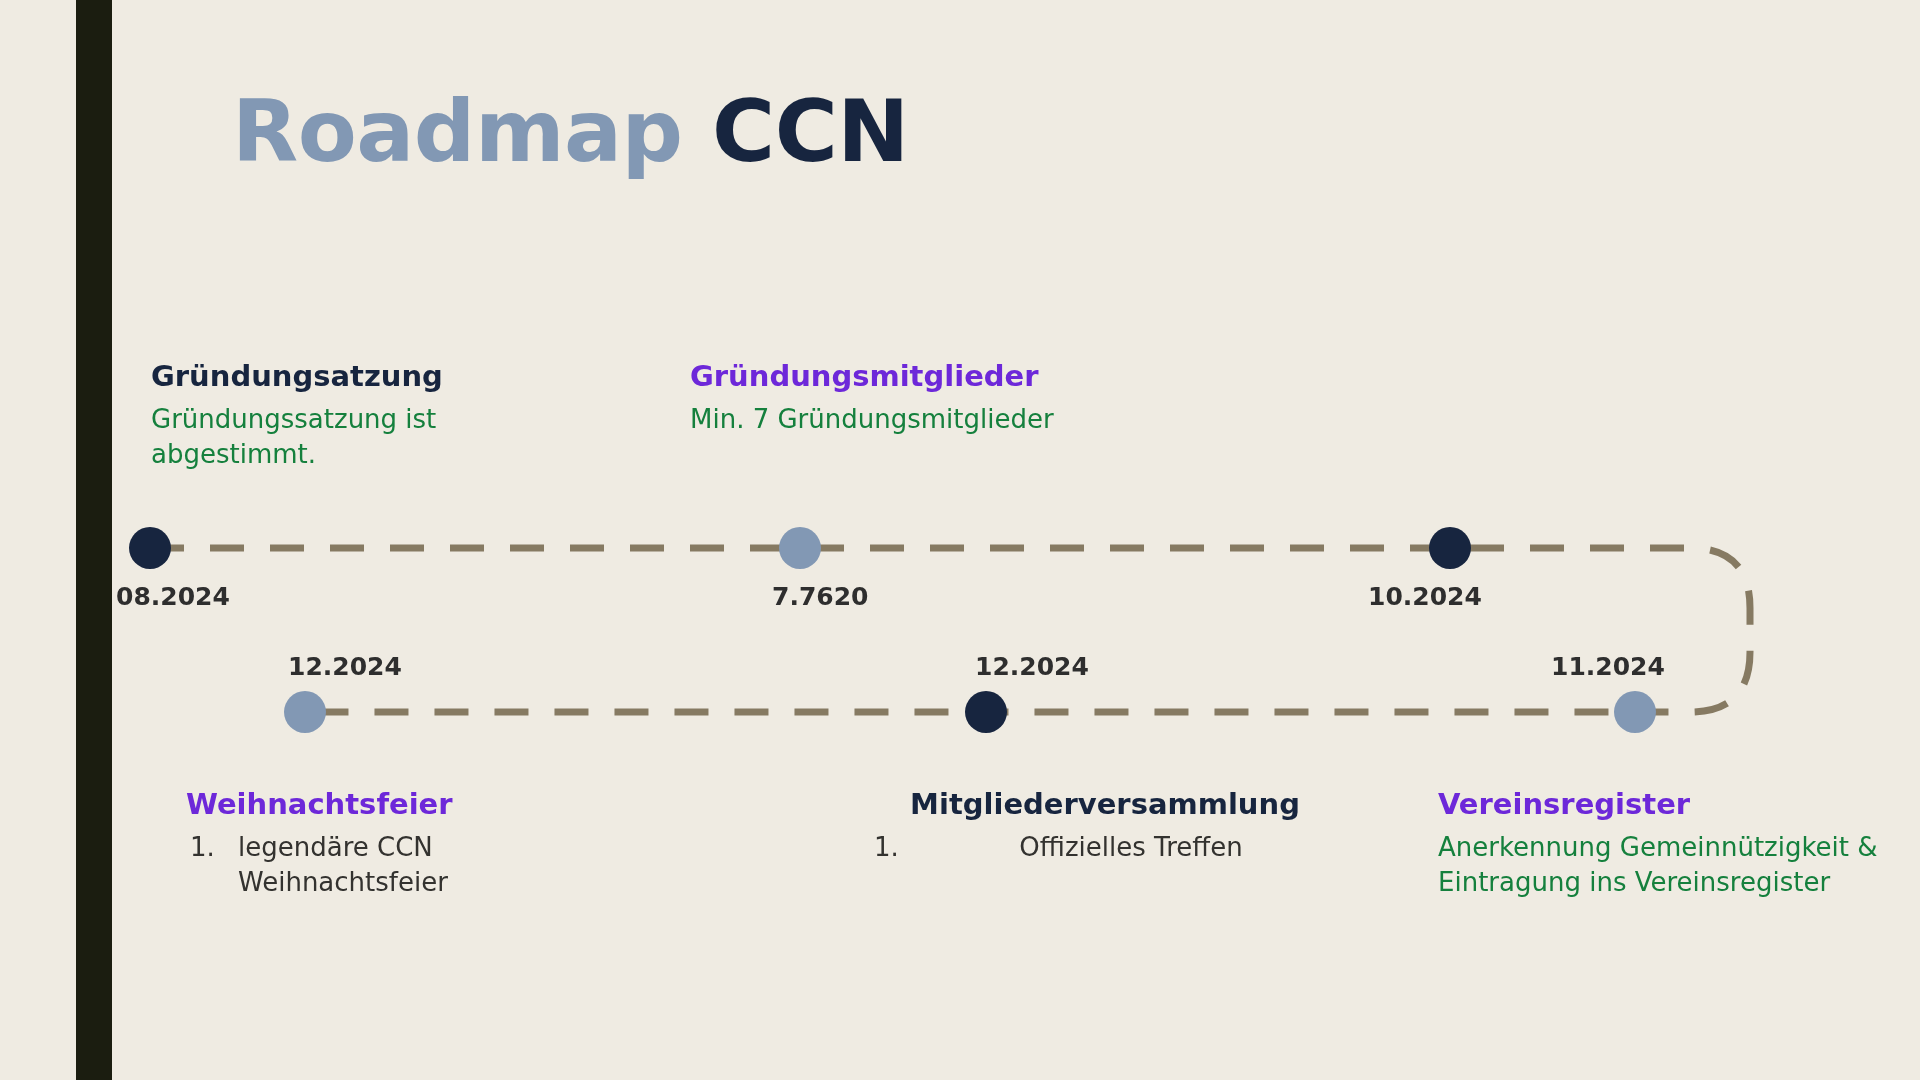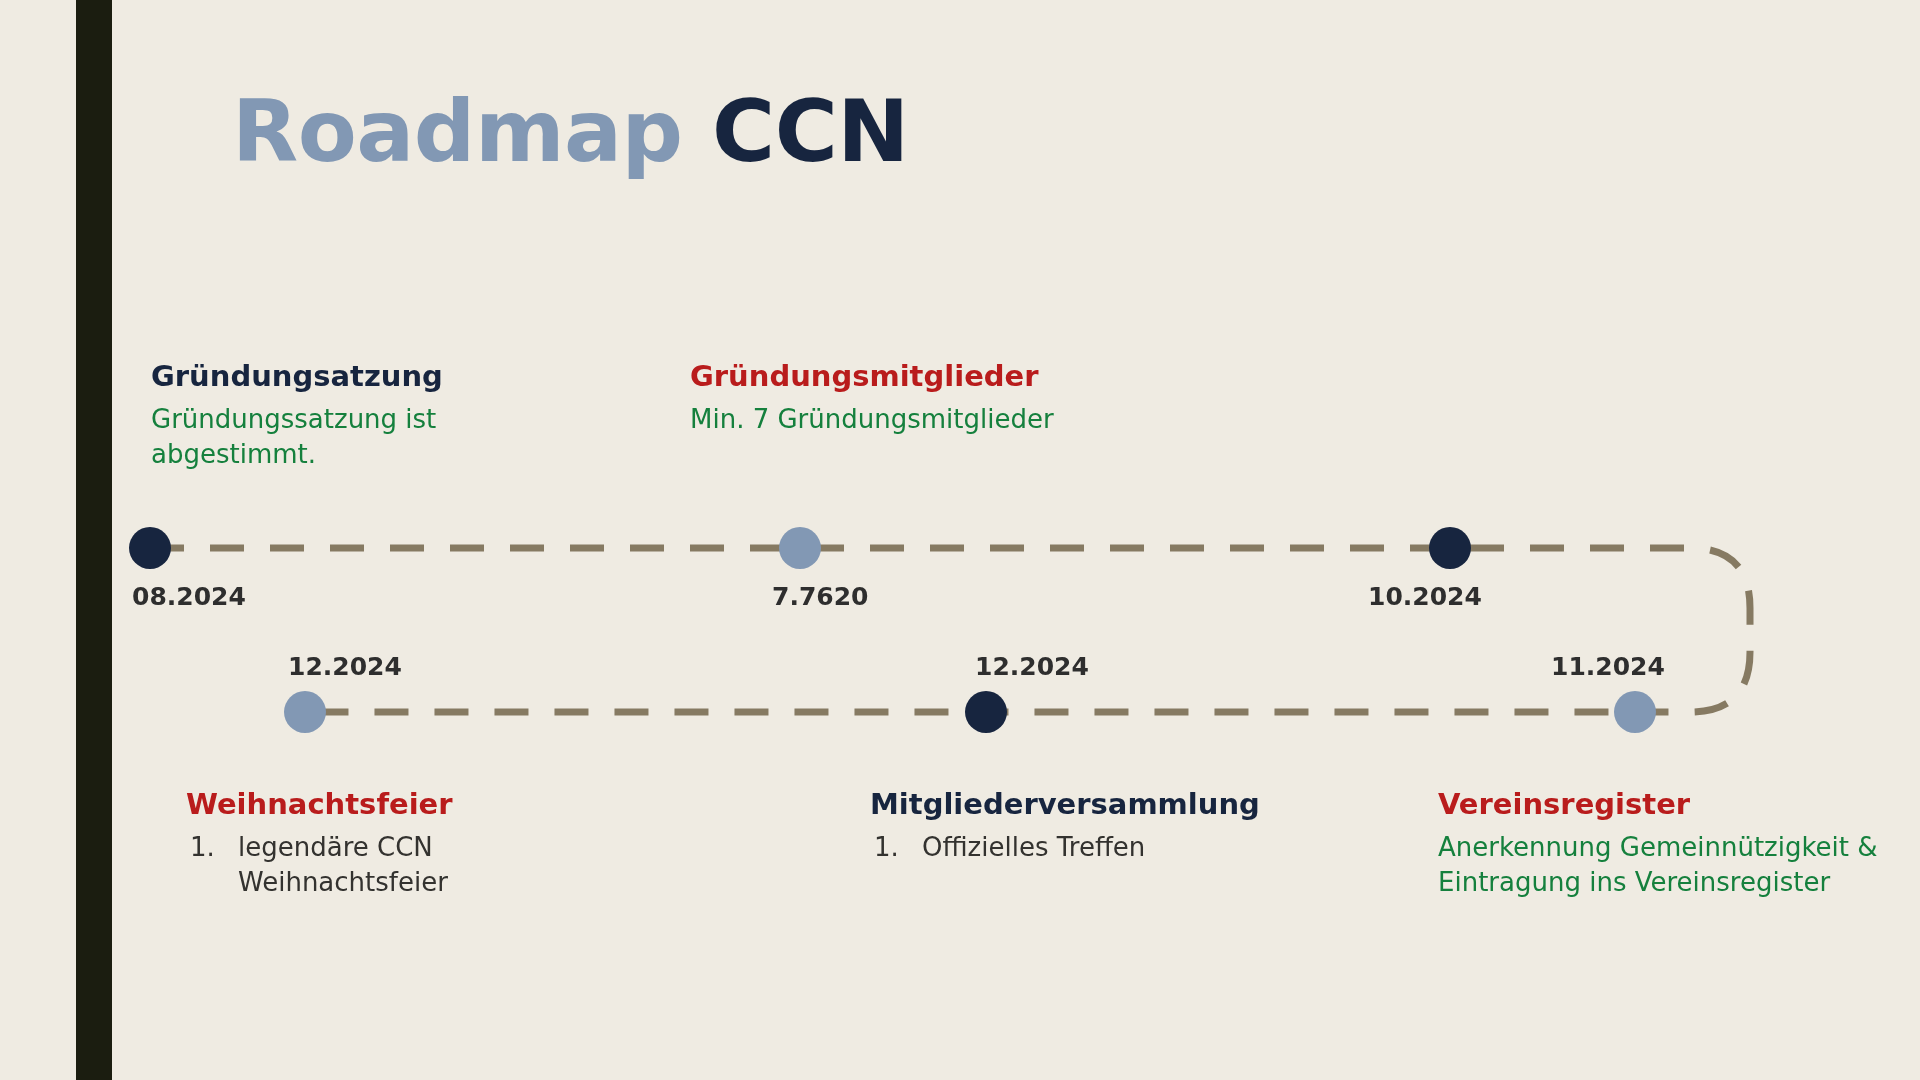--- a/index.html
+++ b/index.html
@@ -81,21 +81,21 @@
     position: absolute;
   }
   .ms-title {
     font-size: 29px;
     font-weight: bold;
     margin: 0 0 9px 0;
     line-height: 1.15;
     white-space: nowrap;
   }
   .ms-title.navy { color: #17253f; }
-  .ms-title.blue { color: #b91c1c; }
+  .ms-title.blue { color: #6d28d9; }
   .ms-body {
     font-size: 26px;
     color: #15803d;
     line-height: 1.33;
     margin: 0;
     font-weight: normal;
   }
   .ms-list {
     margin: 0;
     padding: 0;
@@ -134,21 +134,21 @@
                Q 1750 712 1690 712
                L 300 712" stroke="#867a62" stroke-width="7" stroke-dasharray="34 26" stroke-linecap="butt" fill="none"></path>
     </svg>
   </div>
 
   <div class="milestone" style="left:133px; top:360px; width:420px;margin-left:18px;">
     <p class="ms-title navy">Gründungsatzung</p>
     <p class="ms-body">Gründungssatzung ist abgestimmt.</p>
   </div>
   <div class="dot navy" style="left:150px; top:548px;"></div>
-  <div class="date-label" style="left:132px; top:582px;">08.2024</div>
+  <div class="date-label" style="left:116px; top:582px;">08.2024</div>
 
   <div class="milestone" style="left:690px; top:360px; width:470px;">
     <p class="ms-title blue">Gründungsmitglieder</p>
     <p class="ms-body">Min. 7 Gründungsmitglieder</p>
   </div>
   <div class="dot blue" style="left:800px; top:548px;"></div>
   <div class="date-label" style="left:772px; top:582px;">7.7620</div>
 
   <div class="dot navy" style="left:1450px; top:548px;"></div>
   <div class="date-label" style="left:1368px; top:582px;">10.2024</div>
@@ -160,21 +160,21 @@
     <ol class="ms-list">
       <li>
         <span class="num">1.</span>
         <span>legendäre CCN Weihnachtsfeier</span>
       </li>
     </ol>
   </div>
 
   <div class="date-label" style="left:975px; top:652px;">12.2024</div>
   <div class="dot navy" style="left:986px; top:712px;"></div>
-  <div class="milestone" style="left:870px; top:788px; width:470px;">
+  <div class="milestone" style="left:870px; top:788px; width:470px;text-align:center;">
     <p class="ms-title navy">Mitgliederversammlung</p>
     <ol class="ms-list">
       <li>
         <span class="num">1.</span>
         <span>Offizielles Treffen</span>
       </li>
     </ol>
   </div>
 
   <div class="date-label" style="left:1551px; top:652px;">11.2024</div>

